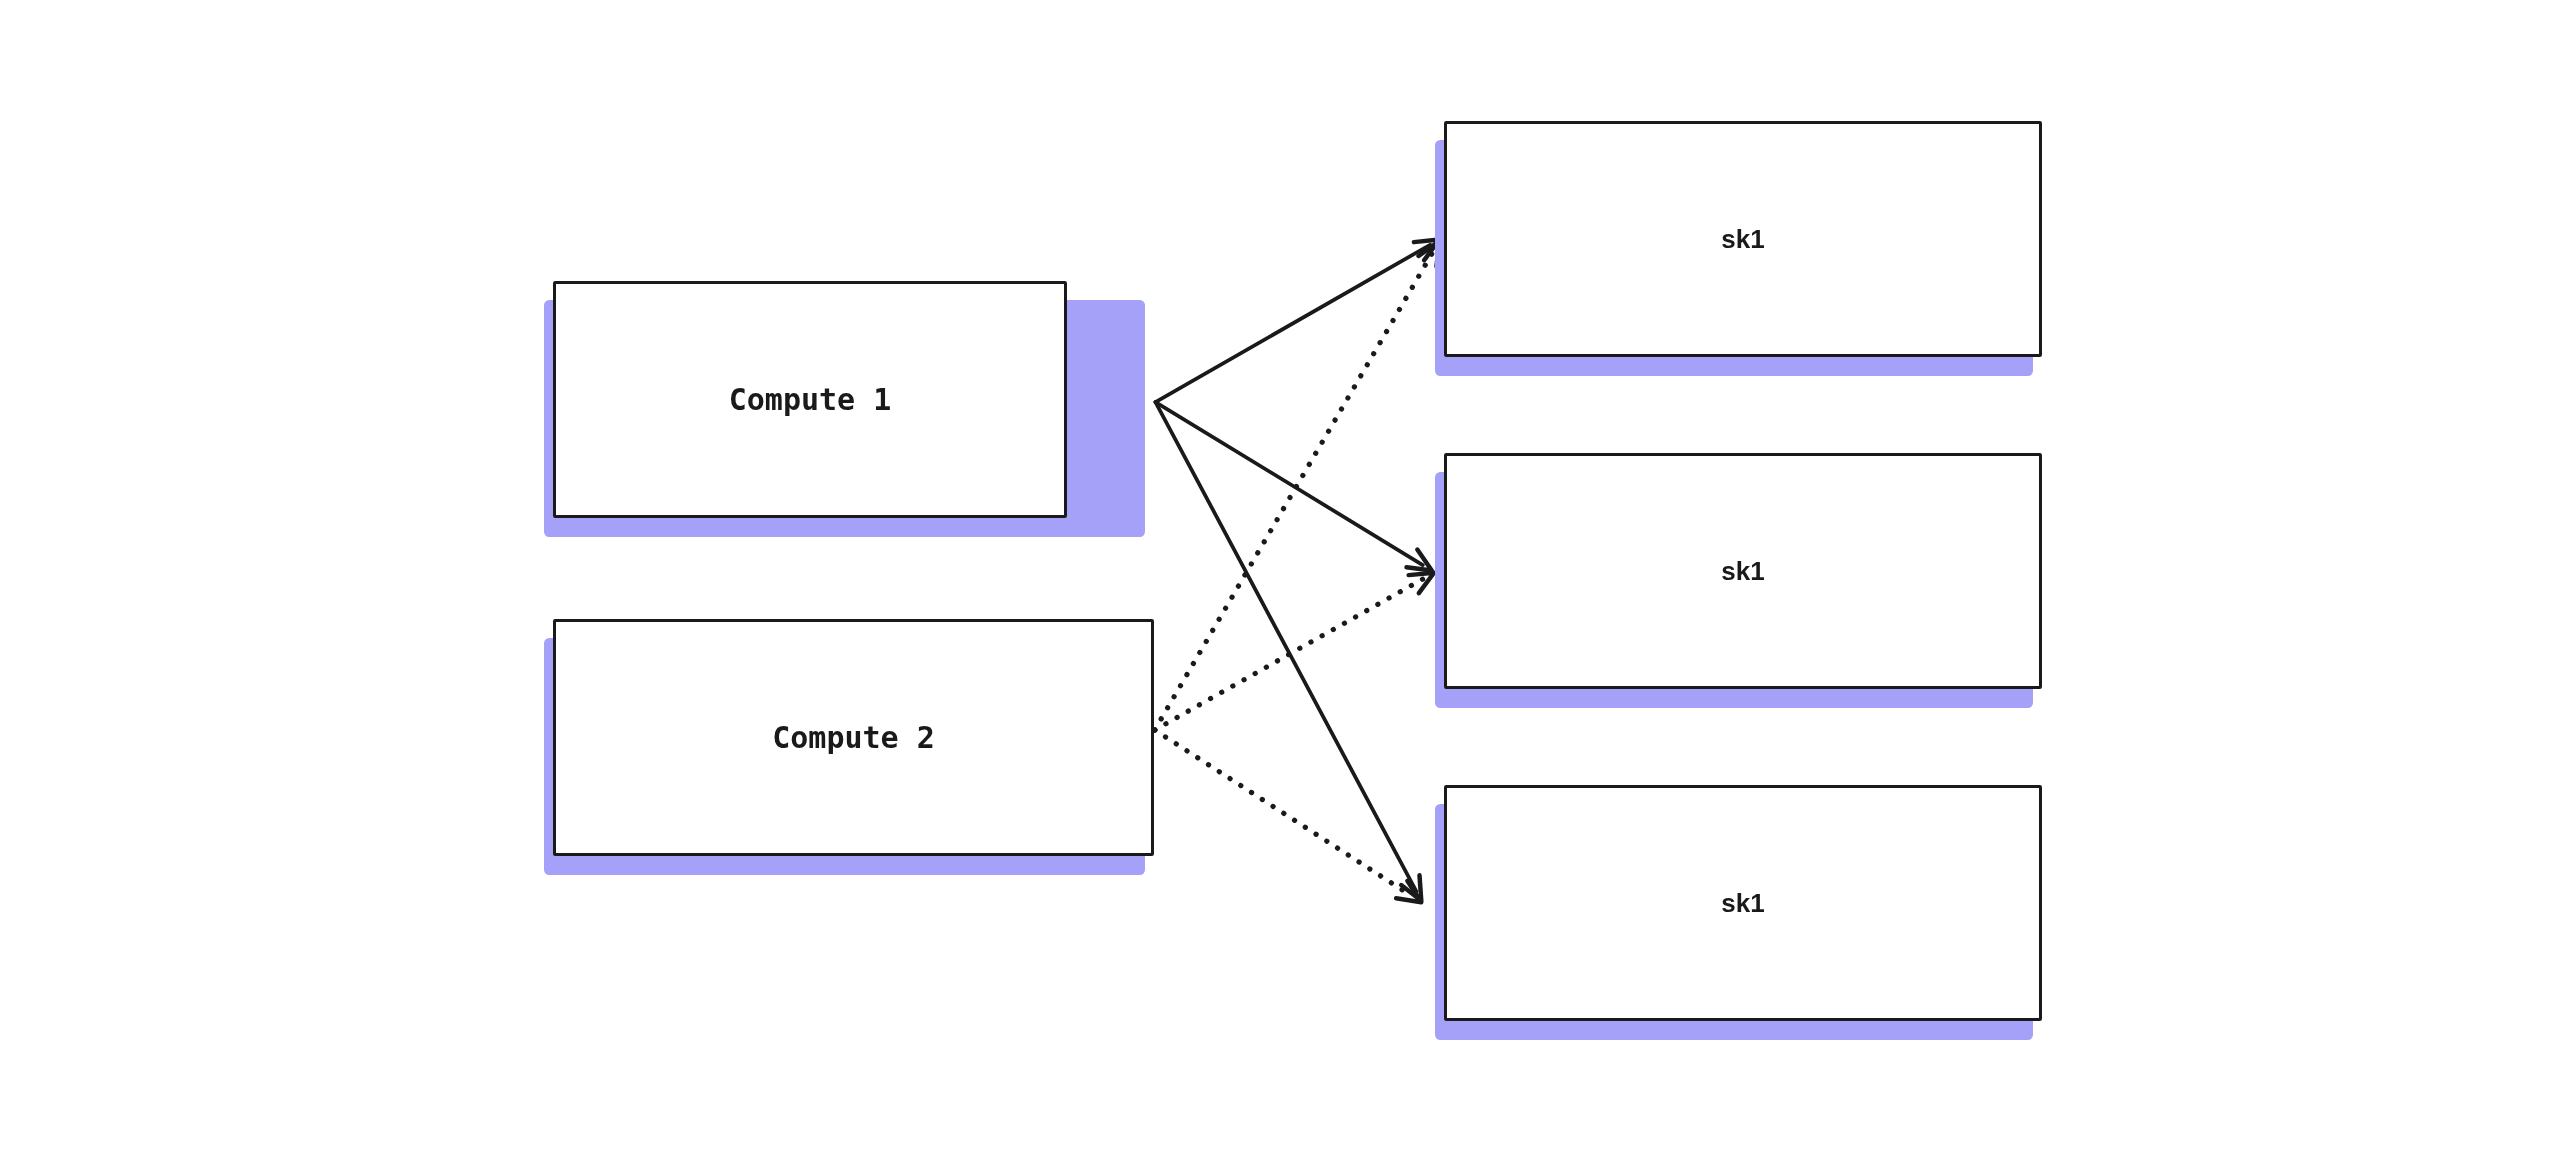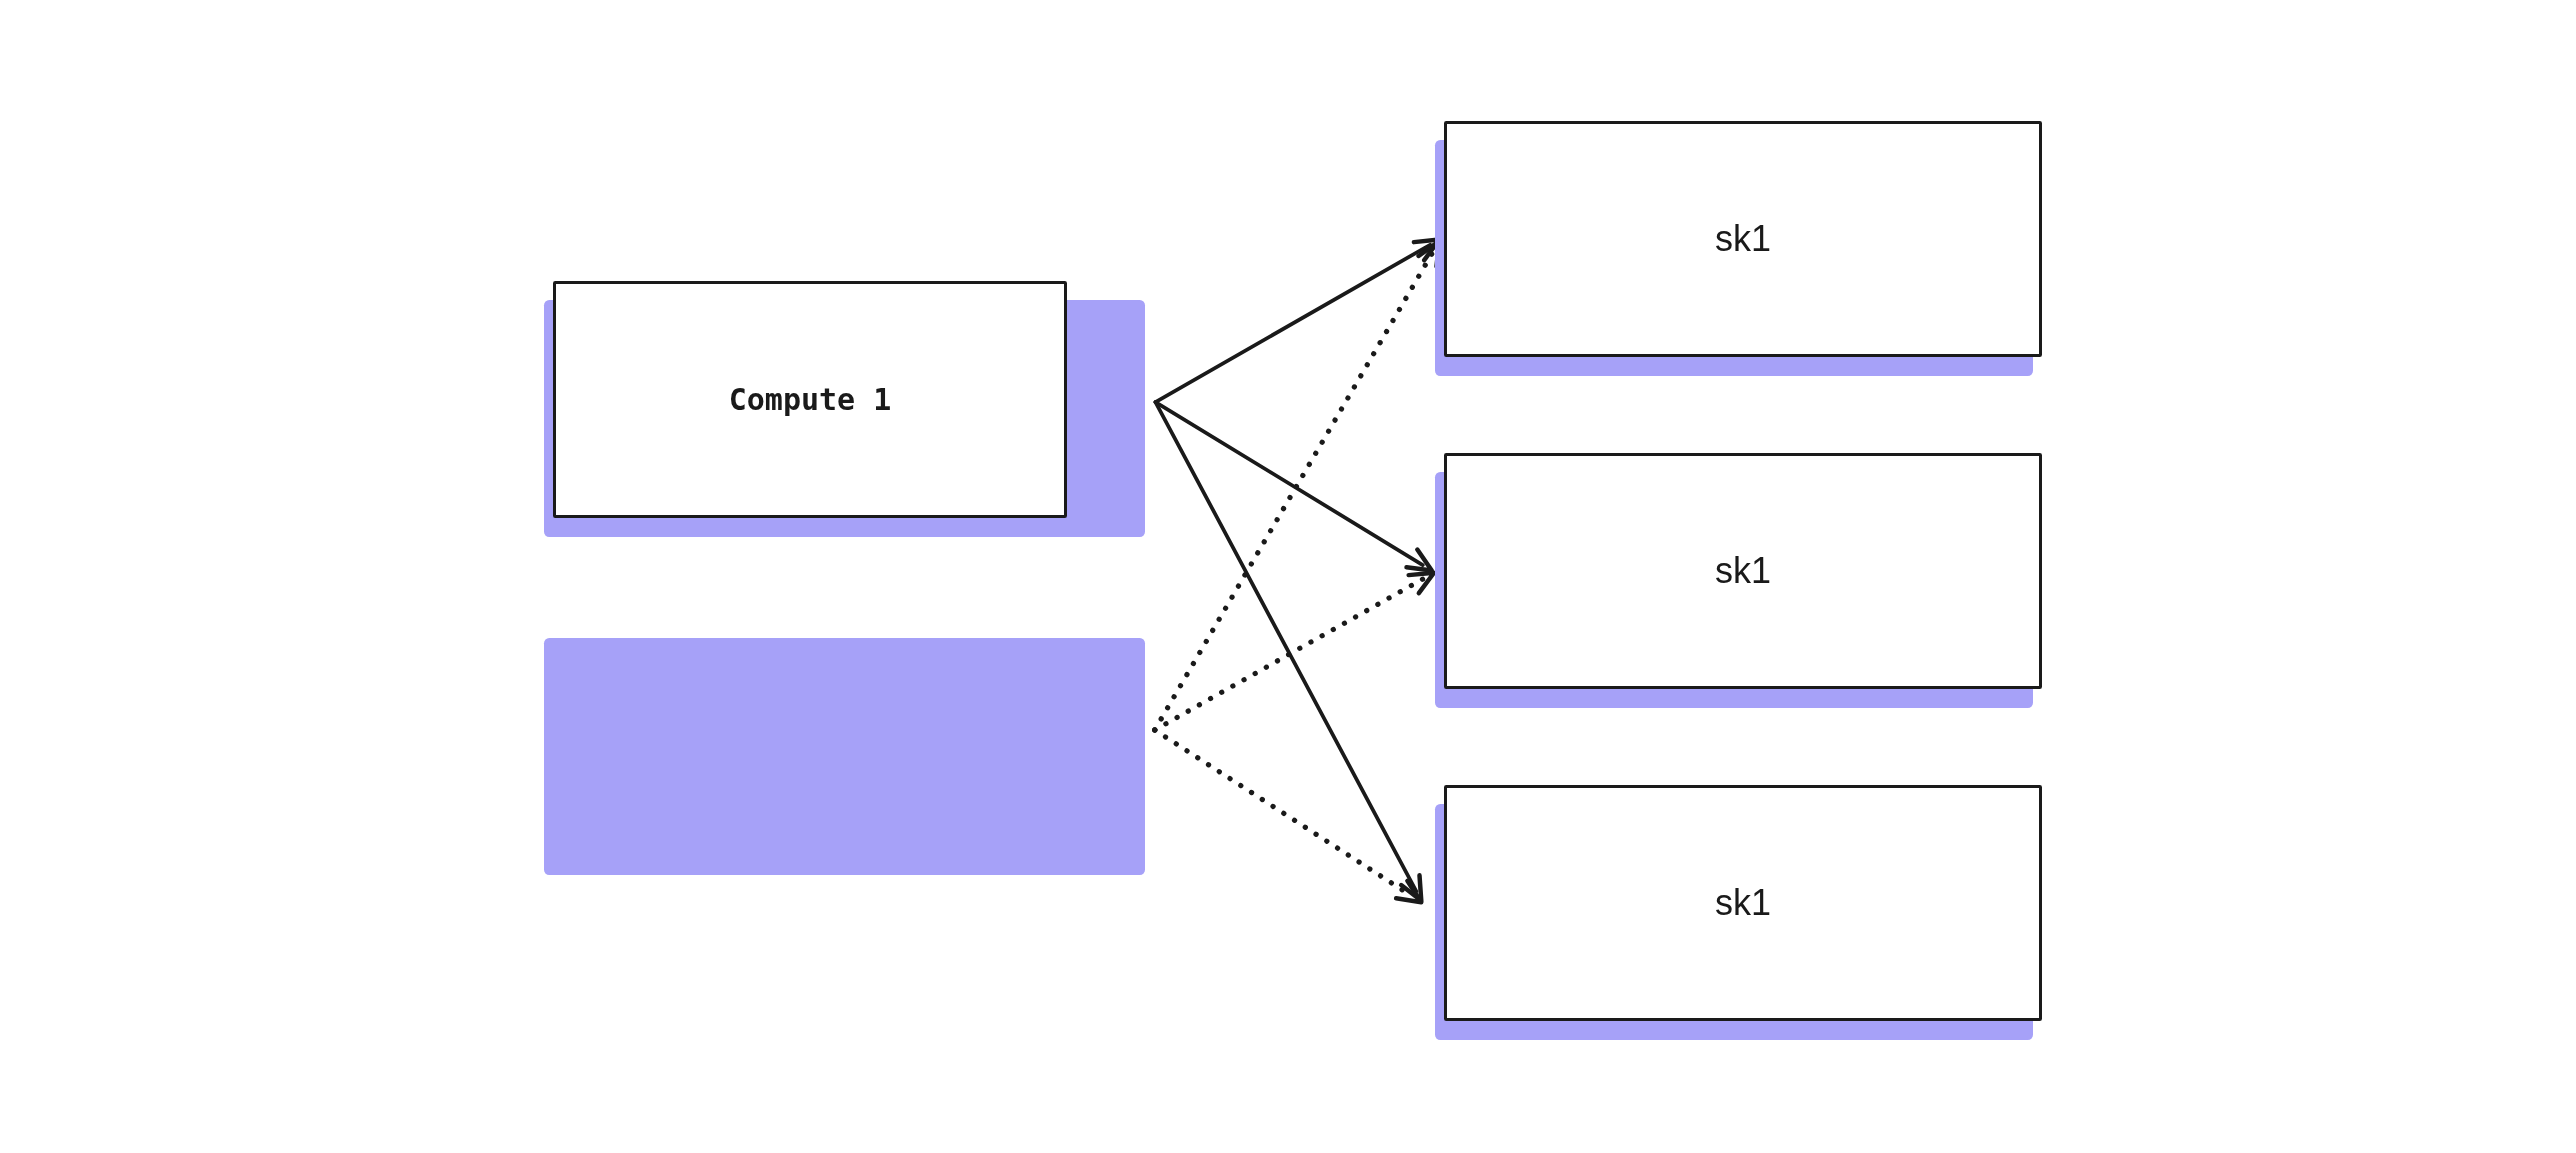--- a/index.html
+++ b/index.html
@@ -48,22 +48,22 @@
     white-space: pre;
   }
   .label-mono {
     font-family: "DejaVu Sans Mono", "Liberation Mono", monospace;
     font-weight: bold;
     font-size: 30px;
     letter-spacing: 0px;
   }
   .label-sans {
     font-family: "Liberation Sans", "DejaVu Sans", sans-serif;
-    font-weight: normal;
-    font-size: 36px;
+    font-weight: bold;
+    font-size: 26px;
   }
 </style>
 </head>
 <body>
 
 <div id="canvas">
 
   <svg id="edge-layer" width="2576" height="1153" viewBox="0 0 3440 1540" xmlns="http://www.w3.org/2000/svg">
       <line x1="1543" y1="537" x2="1909.8505185785632" y2="326.9562993890548" stroke="#1a1a1a" stroke-linecap="round" stroke-width="5"></line>
       <path d="M 1901.94715620842 347.4569382100497 L 1922 320 L 1888.1698520831392 323.39427340137956" fill="none" stroke="#1a1a1a" stroke-width="6" stroke-linecap="round" stroke-linejoin="round"></path>
@@ -78,20 +78,23 @@
       <line x1="1542" y1="975" x2="1886.2407033692868" y2="1197.4027016149887" stroke="#1a1a1a" stroke-linecap="round" stroke-width="7" stroke-dasharray="0.1 17"></line>
       <path d="M 1864.40032199649 1199.797919833331 L 1898 1205 L 1879.4471571780662 1176.5080358131522" fill="none" stroke="#1a1a1a" stroke-width="6" stroke-linecap="round" stroke-linejoin="round"></path>
     </svg>
 
   <div class="node-shadow" style="left: 544px; top: 300px; width: 601px; height: 237px; background: rgb(166, 161, 248);"></div>
   <div class="node" style="left: 553px; top: 281px; width: 514px; height: 237px; border-color: rgb(26, 26, 26); background: rgb(255, 255, 255);">
     <span class="node-label label-mono">Compute 1</span>
   </div>
 
   <div class="node-shadow" style="left: 544px; top: 638px; width: 601px; height: 237px; background: rgb(166, 161, 248);"></div>
+  <div class="node" style="left: 553px; top: 619px; width: 601px; height: 237px; border-color: rgb(26, 26, 26); background: rgb(255, 255, 255);">
+    <span class="node-label label-mono">Compute 2</span>
+  </div>
 
   <div class="node-shadow" style="left: 1435px; top: 140px; width: 598px; height: 236px; background: rgb(166, 161, 248);"></div>
   <div class="node" style="left: 1444px; top: 121px; width: 598px; height: 236px; border-color: rgb(26, 26, 26); background: rgb(255, 255, 255);">
     <span class="node-label label-sans">sk1</span>
   </div>
 
   <div class="node-shadow" style="left: 1435px; top: 472px; width: 598px; height: 236px; background: rgb(166, 161, 248);"></div>
   <div class="node" style="left: 1444px; top: 453px; width: 598px; height: 236px; border-color: rgb(26, 26, 26); background: rgb(255, 255, 255);">
     <span class="node-label label-sans">sk1</span>
   </div>

